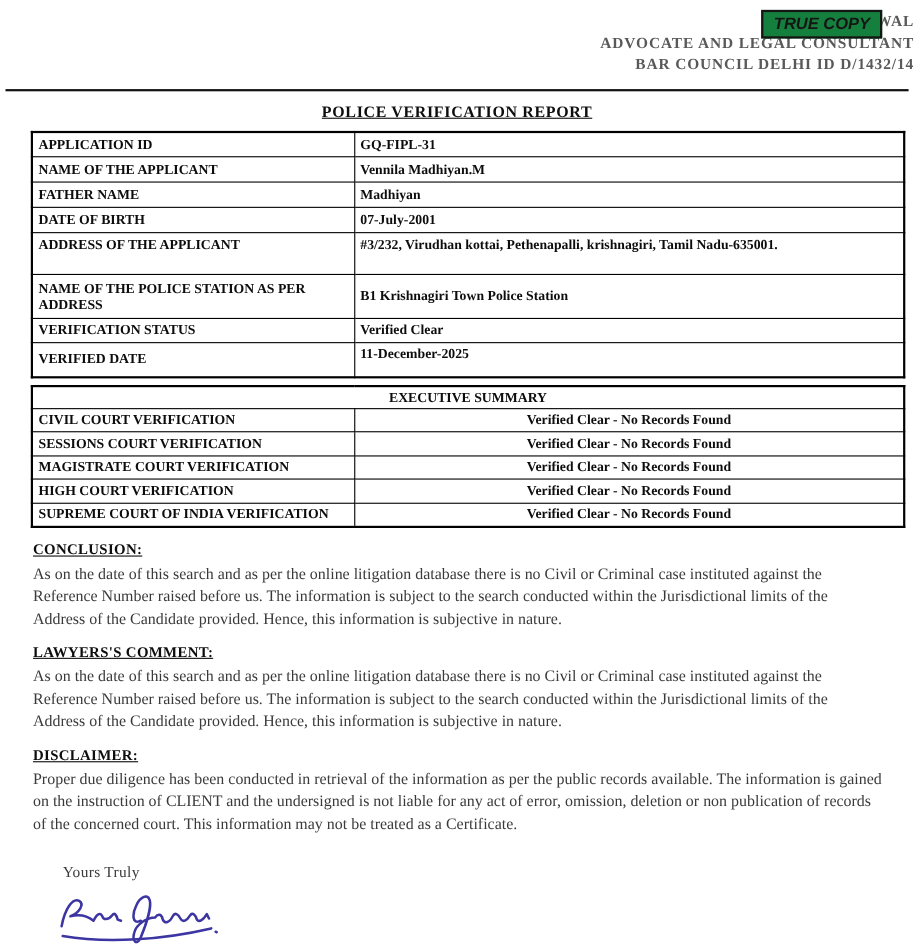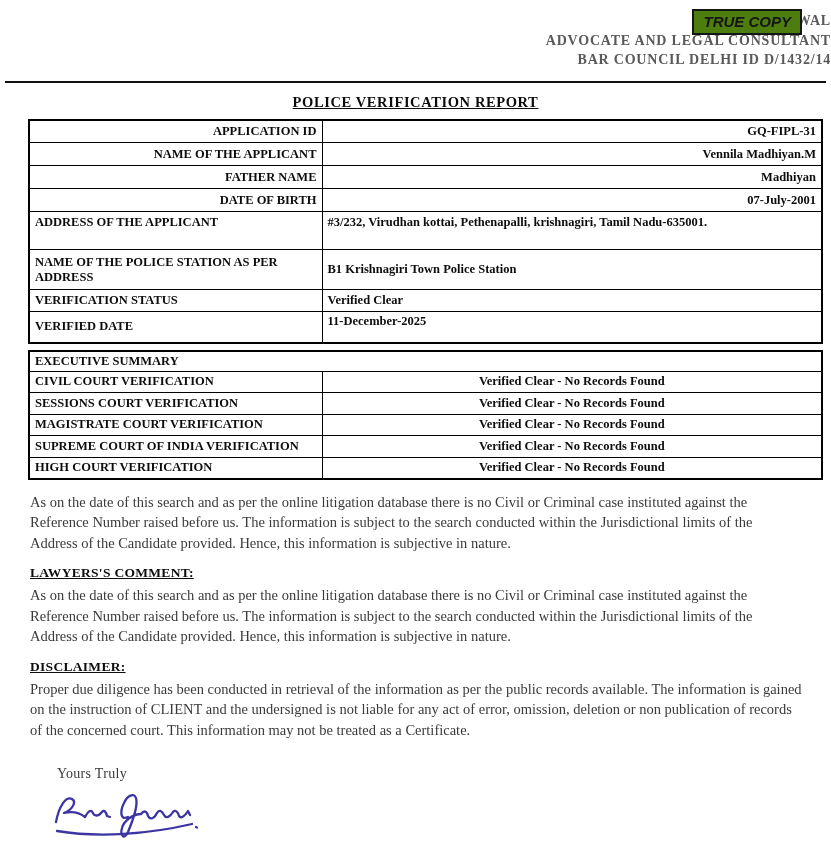--- a/index.html
+++ b/index.html
@@ -16,21 +16,21 @@
   .letterhead { text-align: right; padding-top: 11px; color: #595959; font-weight: bold; }
   .letterhead .lh-line { font-size: 14px; letter-spacing: 0.8px; line-height: 19.5px; }
 
   .stamp {
     position: absolute; top: 9px; right: 29px;
     border: 2px solid #151515;
     padding: 2px 9px 3px 9px;
     font-family: "Liberation Sans", sans-serif;
     font-style: italic; font-weight: bold;
     font-size: 15px; color: #151515;
-    background: #4d7c0f;
+    background: #15803d;
   }
 
   .top-rule { border: none; border-top: 2.5px solid #101010; margin: 11px 5px 0 5px; }
 
   .doc-title {
     text-align: center; font-weight: bold; font-size: 14.5px;
     text-decoration: underline; letter-spacing: 0.6px;
     margin-top: 11px; color: #0d0d0d;
   }
 
@@ -38,28 +38,28 @@
   table { border-collapse: collapse; width: 795px; margin-left: 28px; }
   .details-table { margin-top: 8px; border: 2.5px solid #000; }
   .summary-table { margin-top: 6px; border: 2.5px solid #000; }
   td, th {
     border: 1.8px solid #000;
     font-weight: bold; font-size: 12.5px;
     padding: 2px 5px; color: #0d0d0d;
     vertical-align: middle;
   }
   .col-label { width: 293px; }
-  .details-table .r-std  { height: 23px; text-align: right; }
+  .details-table .r-std  { height: 23px; }
   .details-table .r-addr { height: 38px; }
   .details-table .r-addr td { vertical-align: top; padding-top: 3px; }
   .details-table .r-ps   { height: 40px; }
   .details-table .r-vs   { height: 22px; }
   .details-table .r-vd   { height: 31px; }
   .details-table .r-vd .cell-value { vertical-align: top; padding-top: 2px; }
-  .summary-title { height: 19px; font-size: 12.5px; border: 1.8px solid #000; }
+  .summary-title { text-align: center; height: 19px; font-size: 12.5px; border: 1.8px solid #000; }
   .summary-table .s-row { height: 21.5px; }
   .summary-table .cell-value { text-align: center; }
 
   
   .section { margin: 12px 30px 0 30px; }
   .section-heading {
     font-weight: bold; font-size: 13.5px; color: #0d0d0d;
     text-decoration: underline; letter-spacing: 0.3px;
   }
   .section-body {
@@ -134,31 +134,32 @@
   </tr>
   <tr class="s-row">
     <td class="col-label cell-label">SESSIONS COURT VERIFICATION</td>
     <td class="cell-value">Verified Clear - No Records Found</td>
   </tr>
   <tr class="s-row">
     <td class="col-label cell-label">MAGISTRATE COURT VERIFICATION</td>
     <td class="cell-value">Verified Clear - No Records Found</td>
   </tr>
   <tr class="s-row">
-    <td class="col-label cell-label">SUPREME COURT OF INDIA VERIFICATION</td>
+    <td class="col-label cell-label">HIGH COURT VERIFICATION</td>
     <td class="cell-value">Verified Clear - No Records Found</td>
   </tr>
   <tr class="s-row">
-    <td class="col-label cell-label">HIGH COURT VERIFICATION</td>
+    <td class="col-label cell-label">SUPREME COURT OF INDIA VERIFICATION</td>
     <td class="cell-value">Verified Clear - No Records Found</td>
   </tr>
 </tbody>
   </table>
 
 <div class="section">
+  <div class="section-heading">CONCLUSION:</div>
   <div class="section-body">As on the date of this search and as per the online litigation database there is no Civil or Criminal case instituted against the Reference Number raised before us. The information is subject to the search conducted within the Jurisdictional limits of the Address of the Candidate provided. Hence, this information is subjective in nature.</div>
 </div>
 
 <div class="section">
   <div class="section-heading">LAWYERS'S COMMENT:</div>
   <div class="section-body">As on the date of this search and as per the online litigation database there is no Civil or Criminal case instituted against the Reference Number raised before us. The information is subject to the search conducted within the Jurisdictional limits of the Address of the Candidate provided. Hence, this information is subjective in nature.</div>
 </div>
 
 <div class="section">
   <div class="section-heading">DISCLAIMER:</div>

